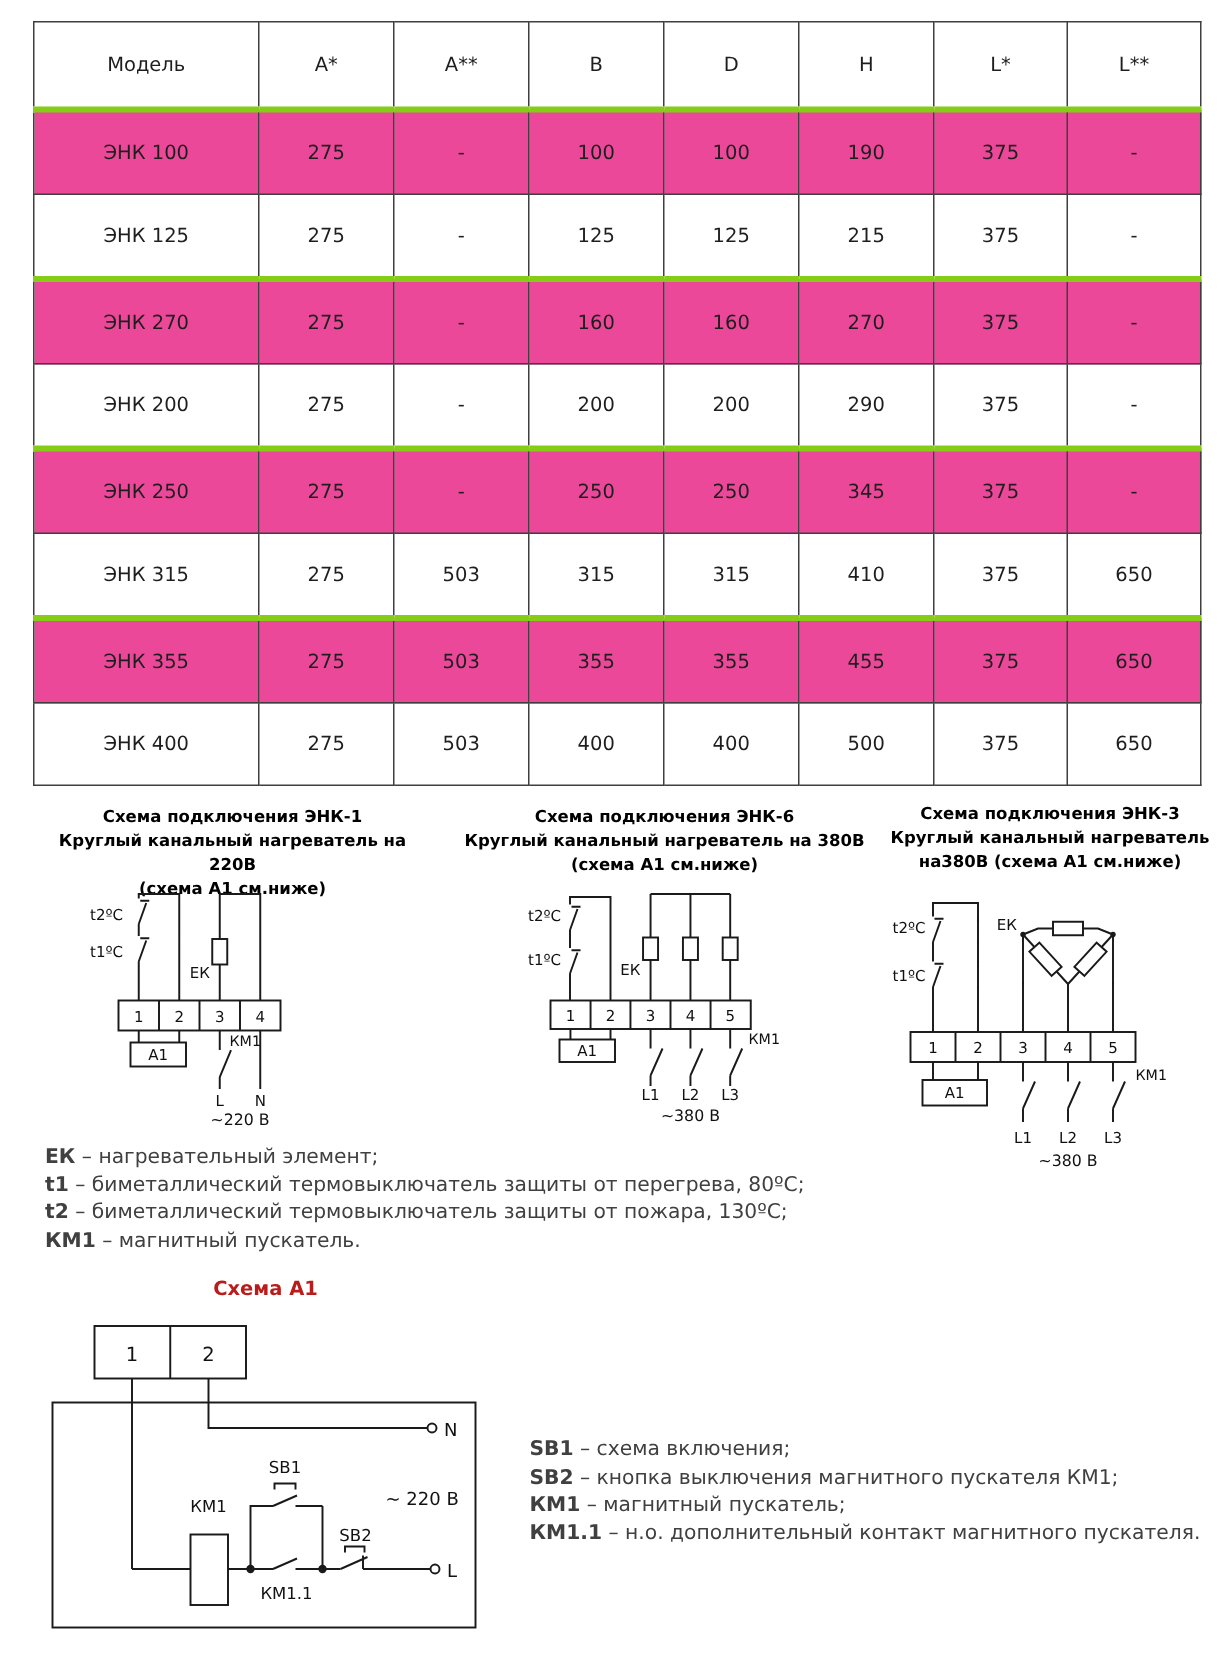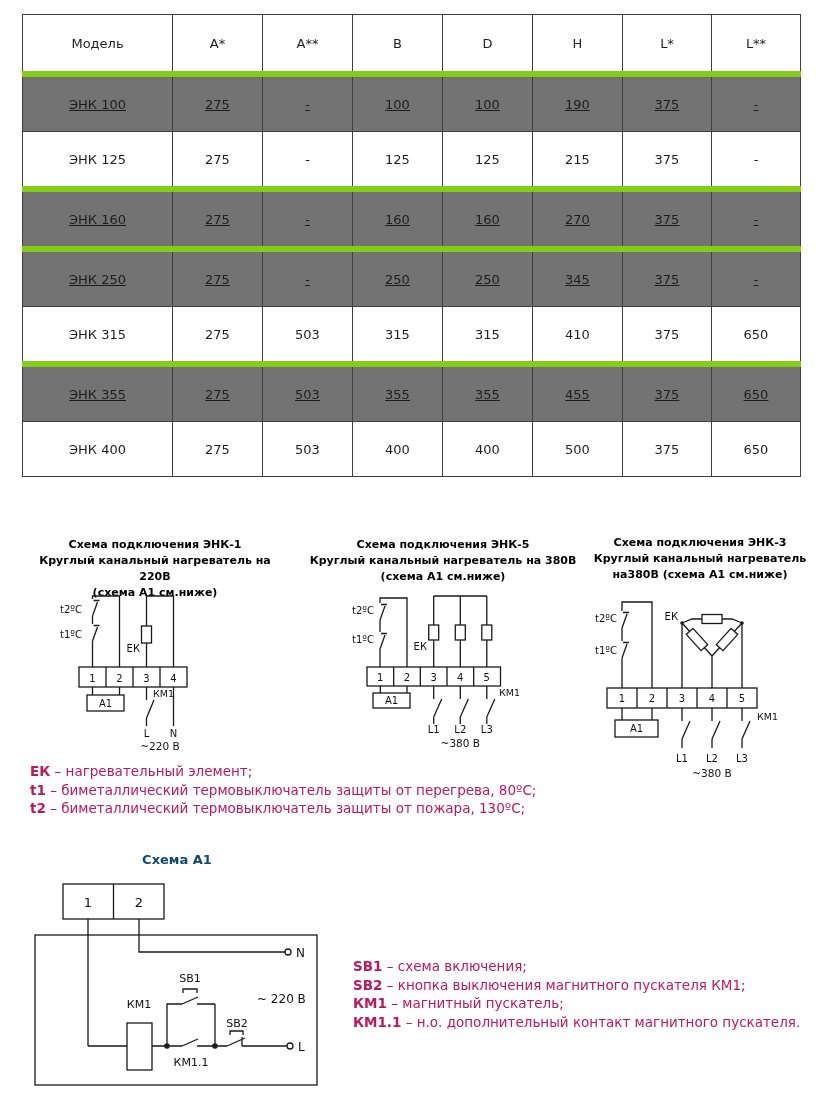--- a/index.html
+++ b/index.html
@@ -5,41 +5,41 @@
   html,body { margin:0; padding:0; background:#fff; }
   .page { position:relative; width:820px; height:1088px; background:#ffffff;
           font-family:"DejaVu Sans", sans-serif; color:#1e1e1e; overflow:hidden; }
 
   
   .tbl { position:absolute; left:22px; top:14px; border-collapse:collapse; table-layout:fixed; }
   .tbl td { border:1px solid #3f3f3f; text-align:center; vertical-align:middle;
             font-size:13px; color:#1e1e1e; padding:0; }
   .tbl tr.hrow td { height:56px; }
   .tbl tr.drow td { height:54px; }
-  .tbl tr.striped td { background:#737373; border-top:6px solid #84cc16; border-bottom:1px solid #3f3f3f;text-decoration:underline; }
+  .tbl tr.striped td { background:#ec4899; border-top:4px solid #84cc16; border-bottom:1px solid #3f3f3f; }
 
   
   .dtitle { position:absolute; text-align:center; font-weight:bold; font-size:11px;
             line-height:16px; color:#000; }
 
   svg { position:absolute; overflow:visible; }
   svg text { font-family:"DejaVu Sans", sans-serif; fill:#111; stroke:none; }
   .wire { stroke:#1a1a1a; stroke-width:1.3; fill:none; }
   .wbox { stroke:#1a1a1a; stroke-width:1.3; fill:#ffffff; }
   .dot  { fill:#1a1a1a; stroke:none; }
   .term-circle { stroke:#1a1a1a; stroke-width:1.3; fill:#ffffff; }
 
   
-  .legend { position:absolute; font-size:13.5px; line-height:18.5px; color:#be185d; }
+  .legend { position:absolute; font-size:13.5px; line-height:18.5px; color:#404040; }
   .legend .term { font-weight:bold; }
   .wavy { text-decoration-style:wavy;
           text-decoration-color:#e03030; text-decoration-thickness:1px; text-underline-offset:2px; }
 
   .a1title { position:absolute; left:97px; top:852px; width:160px; text-align:center;
-             font-weight:bold; font-size:13px; color:#0c4a6e; }
+             font-weight:bold; font-size:13px; color:#b91c1c; }
 </style>
 </head>
 <body>
 
 <div class="page">
 
   <table class="tbl">
     <colgroup>
       <col style="width:150px">
       <col style="width:90px">
@@ -75,26 +75,36 @@
       <td>ЭНК 125</td>
       <td>275</td>
       <td>-</td>
       <td>125</td>
       <td>125</td>
       <td>215</td>
       <td>375</td>
       <td>-</td>
     </tr>
     <tr class="drow striped">
-      <td>ЭНК 160</td>
+      <td>ЭНК 270</td>
       <td>275</td>
       <td>-</td>
       <td>160</td>
       <td>160</td>
       <td>270</td>
+      <td>375</td>
+      <td>-</td>
+    </tr>
+    <tr class="drow">
+      <td>ЭНК 200</td>
+      <td>275</td>
+      <td>-</td>
+      <td>200</td>
+      <td>200</td>
+      <td>290</td>
       <td>375</td>
       <td>-</td>
     </tr>
     <tr class="drow striped">
       <td>ЭНК 250</td>
       <td>275</td>
       <td>-</td>
       <td>250</td>
       <td>250</td>
       <td>345</td>
@@ -133,21 +143,21 @@
     </tr>
     </tbody>
   </table>
 
   <div class="dtitle" style="left:22px; top:537px; width:266px;">
     <div>Схема подключения ЭНК-1</div>
     <div>Круглый канальный нагреватель на 220В</div>
     <div>(схема А1 см.ниже)</div>
   </div>
   <div class="dtitle" style="left:309px; top:537px; width:268px;">
-    <div>Схема подключения ЭНК-5</div>
+    <div>Схема подключения ЭНК-6</div>
     <div>Круглый канальный нагреватель на 380В</div>
     <div>(схема А1 см.ниже)</div>
   </div>
   <div class="dtitle" style="left:586px; top:535px; width:228px;">
     <div>Схема подключения ЭНК-3</div>
     <div>Круглый канальный нагреватель</div>
     <div>на380В (схема А1 см.ниже)</div>
   </div>
 
   <svg style="left:30px; top:588px;" width="250" height="180">
@@ -236,20 +246,21 @@
     <text x="102" y="174" font-size="10" text-anchor="middle">L1</text>
     <text x="132" y="174" font-size="10" text-anchor="middle">L2</text>
     <text x="162" y="174" font-size="10" text-anchor="middle">L3</text>
     <text x="132" y="189" font-size="10.5" text-anchor="middle">~380 В</text>
   </svg>
 
   <div class="legend" style="left:30px; top:762px; width:520px;">
     <div><span class="term">ЕК</span><span> – нагревательный элемент;</span></div>
     <div><span class="term">t1</span><span> – биметаллический </span><span class="wavy">термовыключатель</span><span> защиты от перегрева, 80ºС;</span></div>
     <div><span class="term">t2</span><span> – биметаллический </span><span class="wavy">термовыключатель</span><span> защиты от пожара, 130ºС;</span></div>
+    <div><span class="term">КМ1</span><span> – магнитный пускатель.</span></div>
   </div>
 
   <div class="a1title">Схема А1</div>
 
   <svg style="left:30px; top:870px;" width="340" height="230">
     <g>
       <rect class="wbox" x="33" y="14" width="101" height="35"></rect>
       <path class="wire" d="M83.5,14 V49"></path>
       <rect class="wbox" x="5" y="65" width="282" height="150"></rect>
       <path class="wire" d="M109,49 V82 H255"></path>

